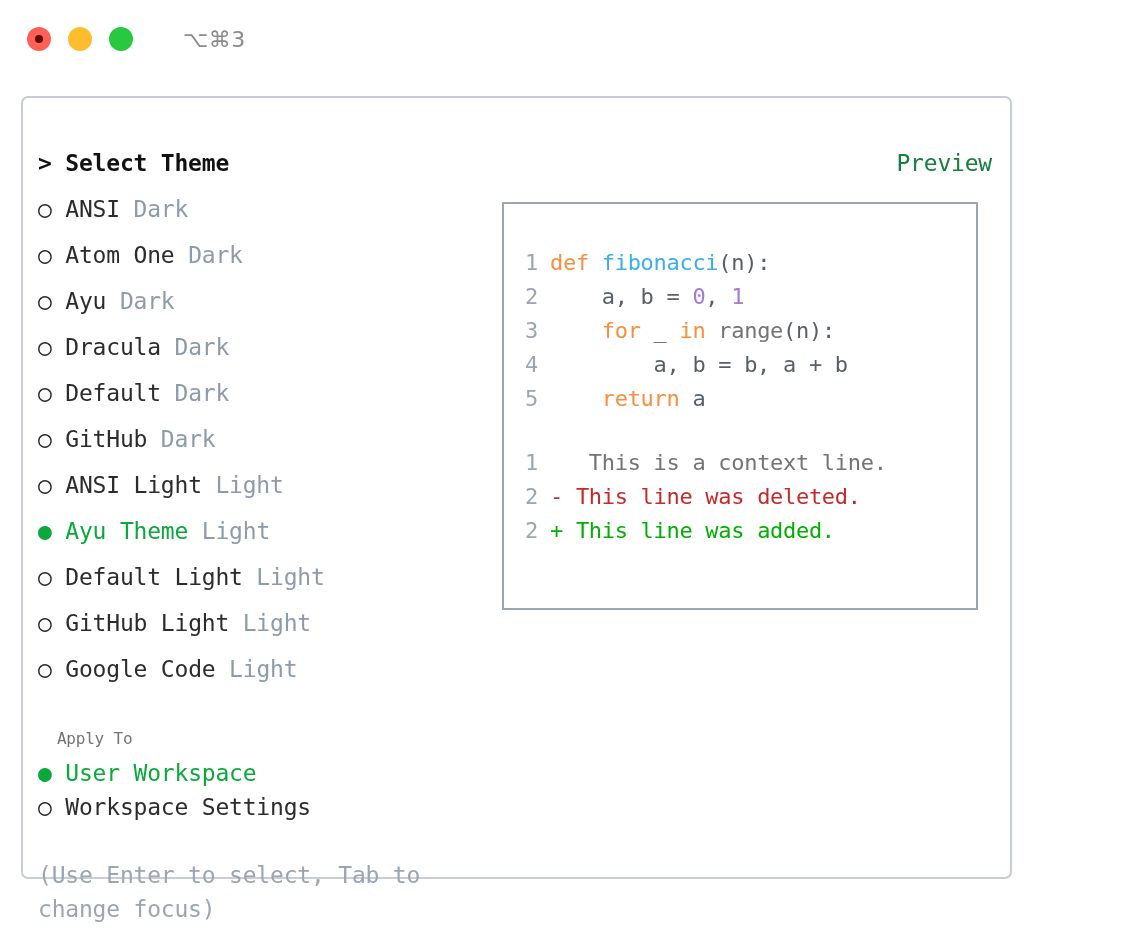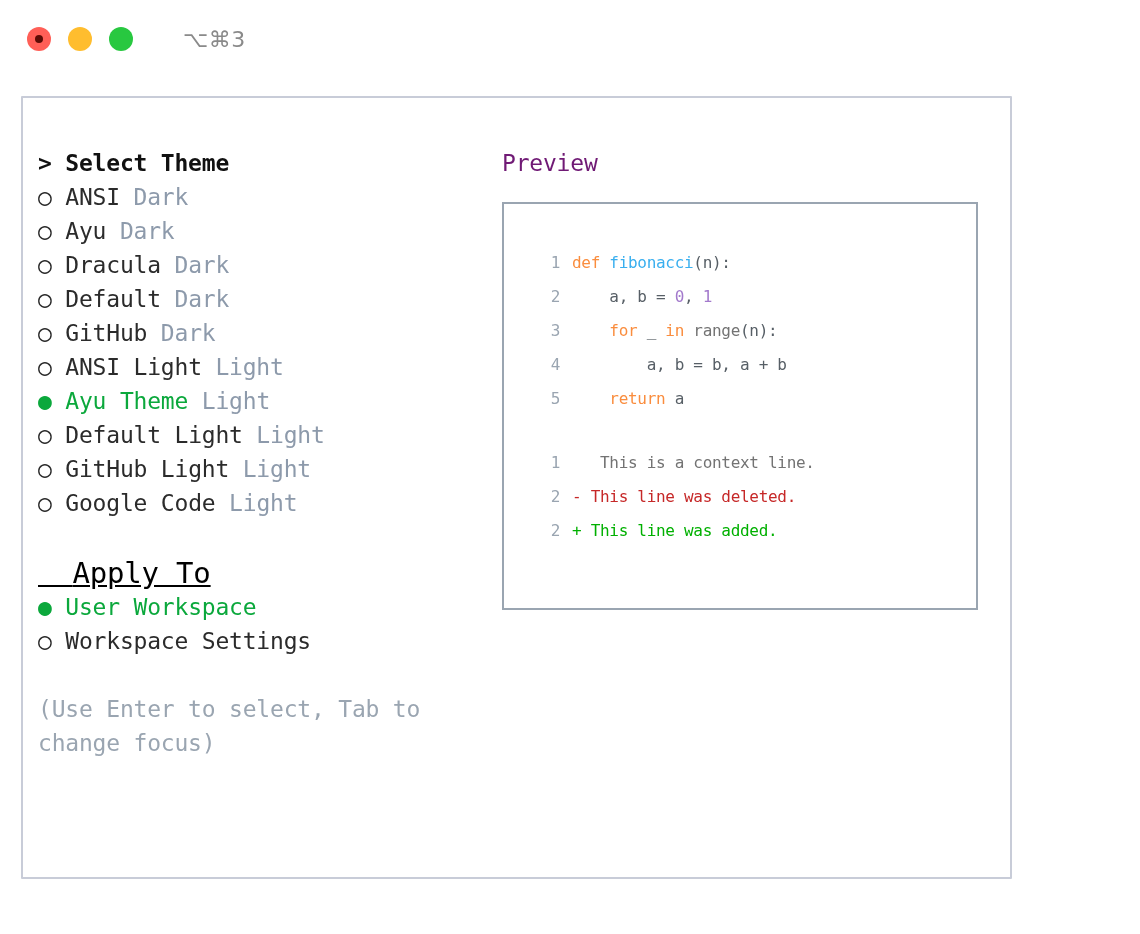--- a/index.html
+++ b/index.html
@@ -65,21 +65,21 @@
   }
 
   
   .panel {
     position: absolute;
     left: 21px;
     top: 96px;
     width: 991px;
     height: 783px;
     border: 2px solid #c8ccd8;
-    border-radius: 1px;
+    border-radius: 7px;
     background: #ffffff;
     box-sizing: border-box;
   }
 
   .panel-inner {
     position: relative;
     width: 100%;
     height: 100%;
   }
 
@@ -99,35 +99,35 @@
     white-space: pre;
     letter-spacing: -0.2px;
   }
 
   .theme-row {
     font-size: 23px;
     line-height: 34px;
     color: #2b2b2b;
     white-space: pre;
     letter-spacing: -0.2px;
+    margin-top: 12px;
   }
   .theme-row .bullet { color: #2b2b2b; }
   .theme-row.selected .bullet,
   .theme-row.selected .name { color: #0BA83C; }
   .badge { color: #8d9aab; }
 
   .section-gap { height: 36px; }
 
   .apply-header {
-    font-size: 29px;
-    line-height: 34px;
-    color: #000000;
-    white-space: pre;
-    letter-spacing: -0.2px;
-    text-decoration: underline;
+    font-size: 16px;
+    line-height: 34px;
+    color: #737373;
+    white-space: pre;
+    letter-spacing: -0.2px;
   }
   .apply-row {
     font-size: 23px;
     line-height: 34px;
     color: #2b2b2b;
     white-space: pre;
     letter-spacing: -0.2px;
   }
   .apply-row.selected .bullet,
   .apply-row.selected .name { color: #0BA83C; }
@@ -143,45 +143,45 @@
 
   
   .right-col {
     position: absolute;
     left: 479px;
     top: 48px;
     width: 490px;
   }
   .preview-title {
     font-size: 23px;
-    color: #701a75;
-    line-height: 34px;
-    letter-spacing: -0.2px;
+    color: #15803d;
+    line-height: 34px;
+    letter-spacing: -0.2px;
+    text-align: right;
   }
   .preview-box {
     margin-top: 22px;
     width: 476px;
     height: 408px;
     border: 2px solid #9aa5b1;
     box-sizing: border-box;
     background: #ffffff;
     position: relative;
   }
   .code-area {
     position: absolute;
     left: 16px;
     top: 42px;
     right: 6px;
   }
   .code-line {
-    font-size: 16px;
+    font-size: 22px;
     line-height: 34px;
     white-space: pre;
     letter-spacing: -0.3px;
-    margin-left: 22px;
   }
   .lnum {
     color: #9aa5b1;
     display: inline-block;
     width: 18px;
     text-align: right;
     margin-right: 12px;
   }
   .tok-kw  { color: #FA8D3E; }
   .tok-fn  { color: #39AFEF; }
@@ -208,20 +208,21 @@
     <div class="shortcut">⌥⌘3</div>
   </div>
 
   <div class="panel">
     <div class="panel-inner">
 
       <div class="left-col">
         <div class="list-header">&gt; Select Theme</div>
         <div id="theme-list">
             <div class="theme-row"><span class="bullet">○</span><span class="name"> ANSI</span><span class="badge"> Dark</span></div>
+            <div class="theme-row"><span class="bullet">○</span><span class="name"> Atom One</span><span class="badge"> Dark</span></div>
             <div class="theme-row"><span class="bullet">○</span><span class="name"> Ayu</span><span class="badge"> Dark</span></div>
             <div class="theme-row"><span class="bullet">○</span><span class="name"> Dracula</span><span class="badge"> Dark</span></div>
             <div class="theme-row"><span class="bullet">○</span><span class="name"> Default</span><span class="badge"> Dark</span></div>
             <div class="theme-row"><span class="bullet">○</span><span class="name"> GitHub</span><span class="badge"> Dark</span></div>
             <div class="theme-row"><span class="bullet">○</span><span class="name"> ANSI Light</span><span class="badge"> Light</span></div>
             <div class="theme-row selected"><span class="bullet">●</span><span class="name"> Ayu Theme</span><span class="badge"> Light</span></div>
             <div class="theme-row"><span class="bullet">○</span><span class="name"> Default Light</span><span class="badge"> Light</span></div>
             <div class="theme-row"><span class="bullet">○</span><span class="name"> GitHub Light</span><span class="badge"> Light</span></div>
             <div class="theme-row"><span class="bullet">○</span><span class="name"> Google Code</span><span class="badge"> Light</span></div>
           </div>

